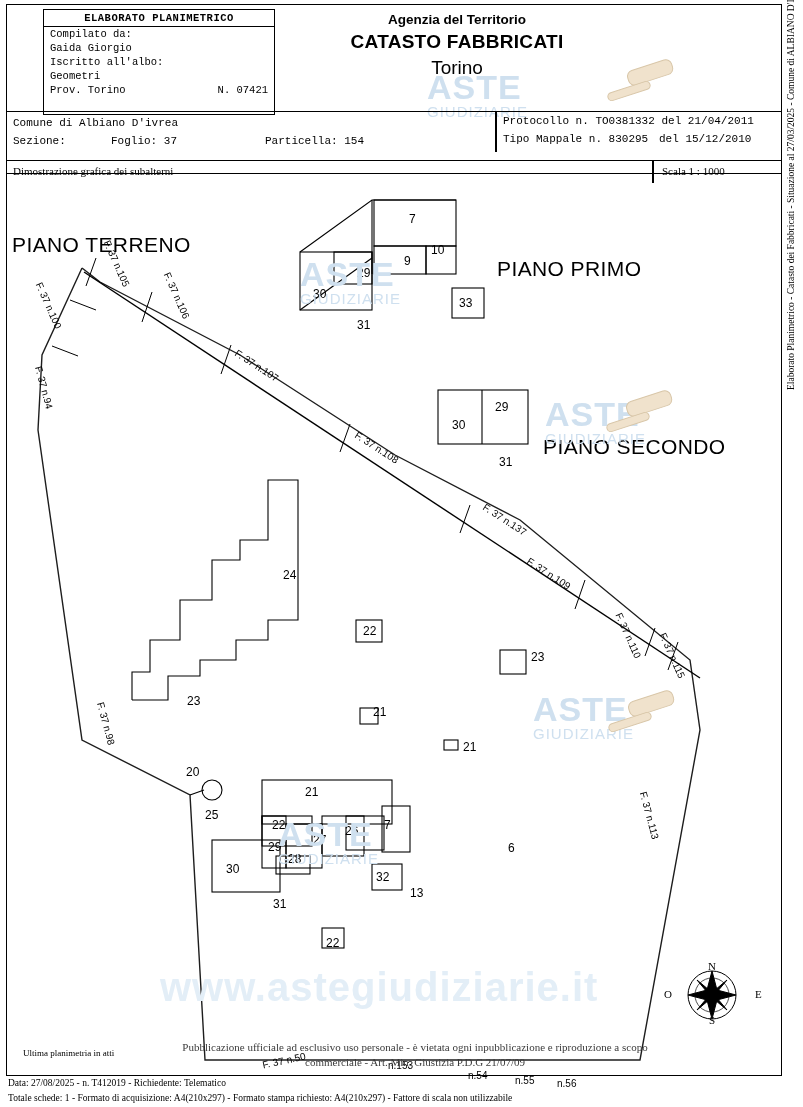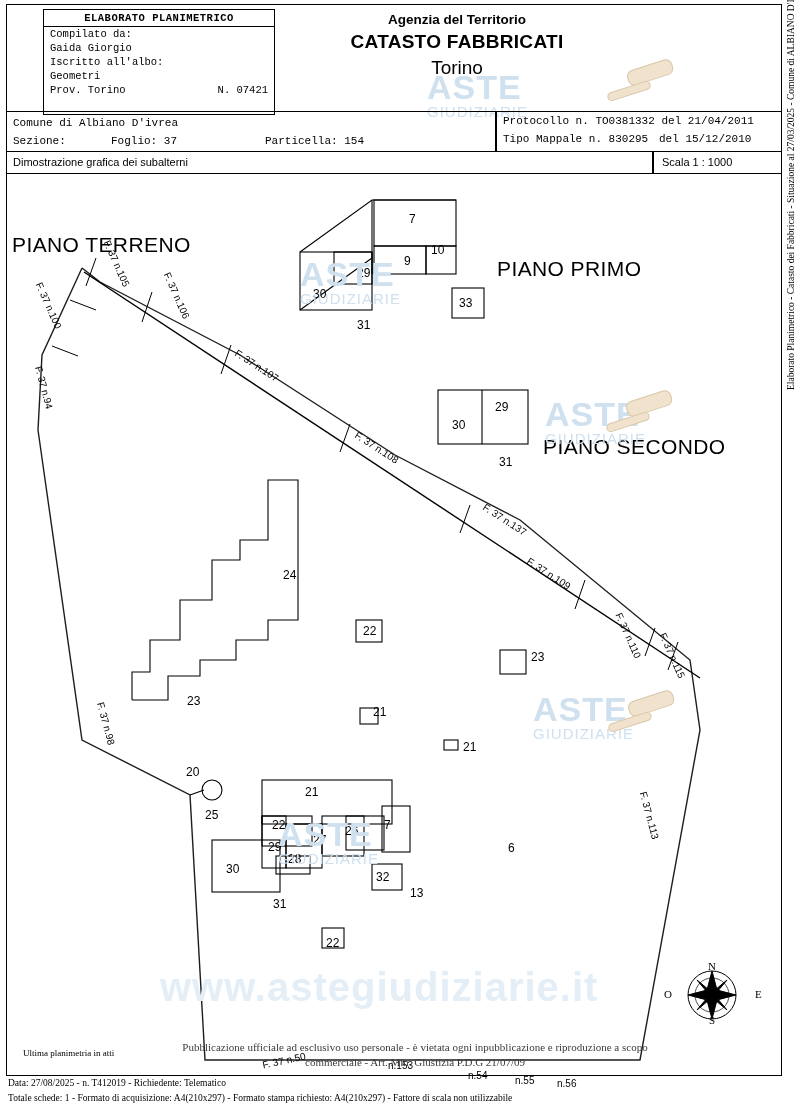--- a/index.html
+++ b/index.html
@@ -22,22 +22,22 @@
   .band2{position:absolute;left:0;top:106px;width:100%;height:40px;border-top:1.5px solid #000;box-sizing:border-box;}
   .band2 .cells{position:absolute;left:0;top:0;width:100%;height:100%;font-family:"Liberation Mono",monospace;font-size:11px;}
   .band2 .comune{position:absolute;left:6px;top:5px;}
   .band2 .sezione{position:absolute;left:6px;top:23px;}
   .band2 .foglio{position:absolute;left:104px;top:23px;}
   .band2 .particella{position:absolute;left:258px;top:23px;}
   .vsep{position:absolute;left:488px;top:0;width:1.5px;height:40px;background:#000;}
   .band2 .prot{position:absolute;left:496px;top:3px;}
   .band2 .tipo{position:absolute;left:496px;top:21px;}
   .band2 .dataprot{position:absolute;left:652px;top:21px;}
-  .band3{position:absolute;left:0;top:146px;width:100%;height:22px;border-top:1.5px solid #000;box-sizing:border-box;
-         font-family:Liberation Sans, sans-serif;font-size:11px;}
+  .band3{position:absolute;left:0;top:155px;width:100%;height:22px;border-top:1.5px solid #000;box-sizing:border-box;
+         font-family:Liberation Serif, serif;font-size:11px;}
   .band3 .dim{position:absolute;left:6px;top:4px;}
   .band3 .scala{position:absolute;left:655px;top:4px;}
   .vsep2{position:absolute;left:645px;top:0;width:1.5px;height:22px;background:#000;}
 
   
   .frame{position:absolute;left:6px;top:174px;width:776px;height:902px;border:1.5px solid #000;border-top:none;box-sizing:border-box;}
 
   .lbl{position:absolute;font-family:"Liberation Sans",sans-serif;}
   .big{font-size:21px;letter-spacing:.4px;margin-top:45px;}
   .num{font-size:12px;}

